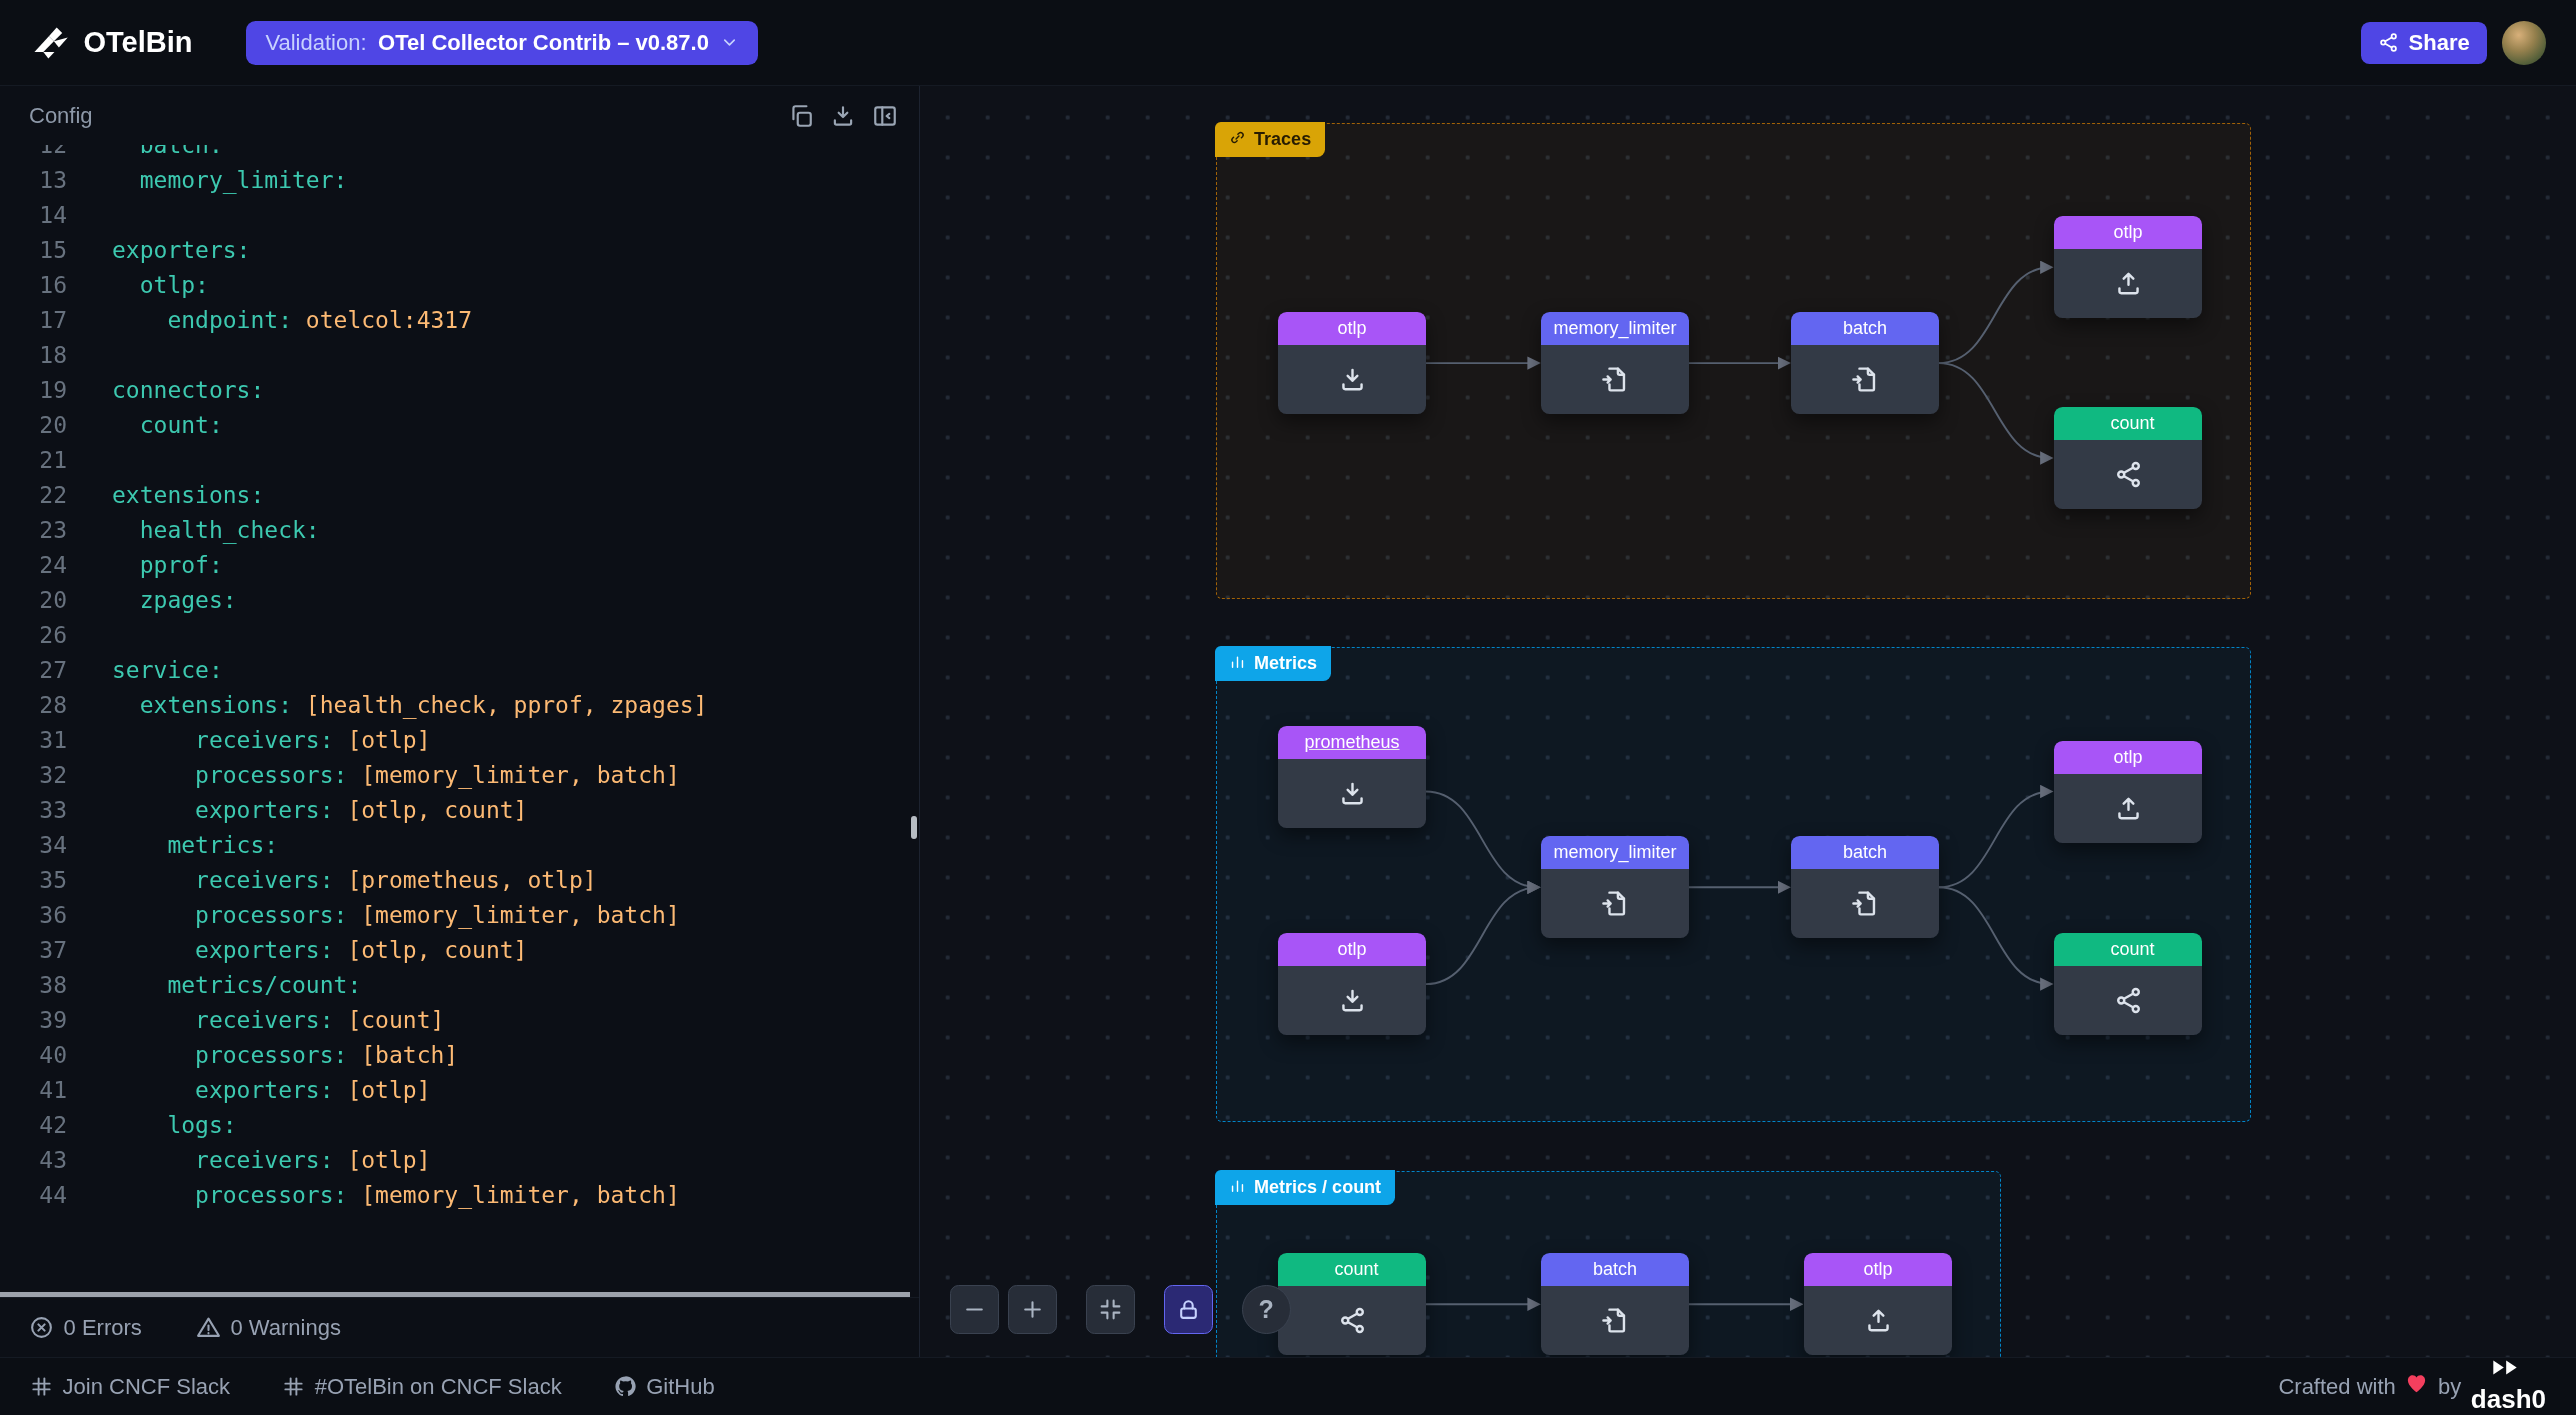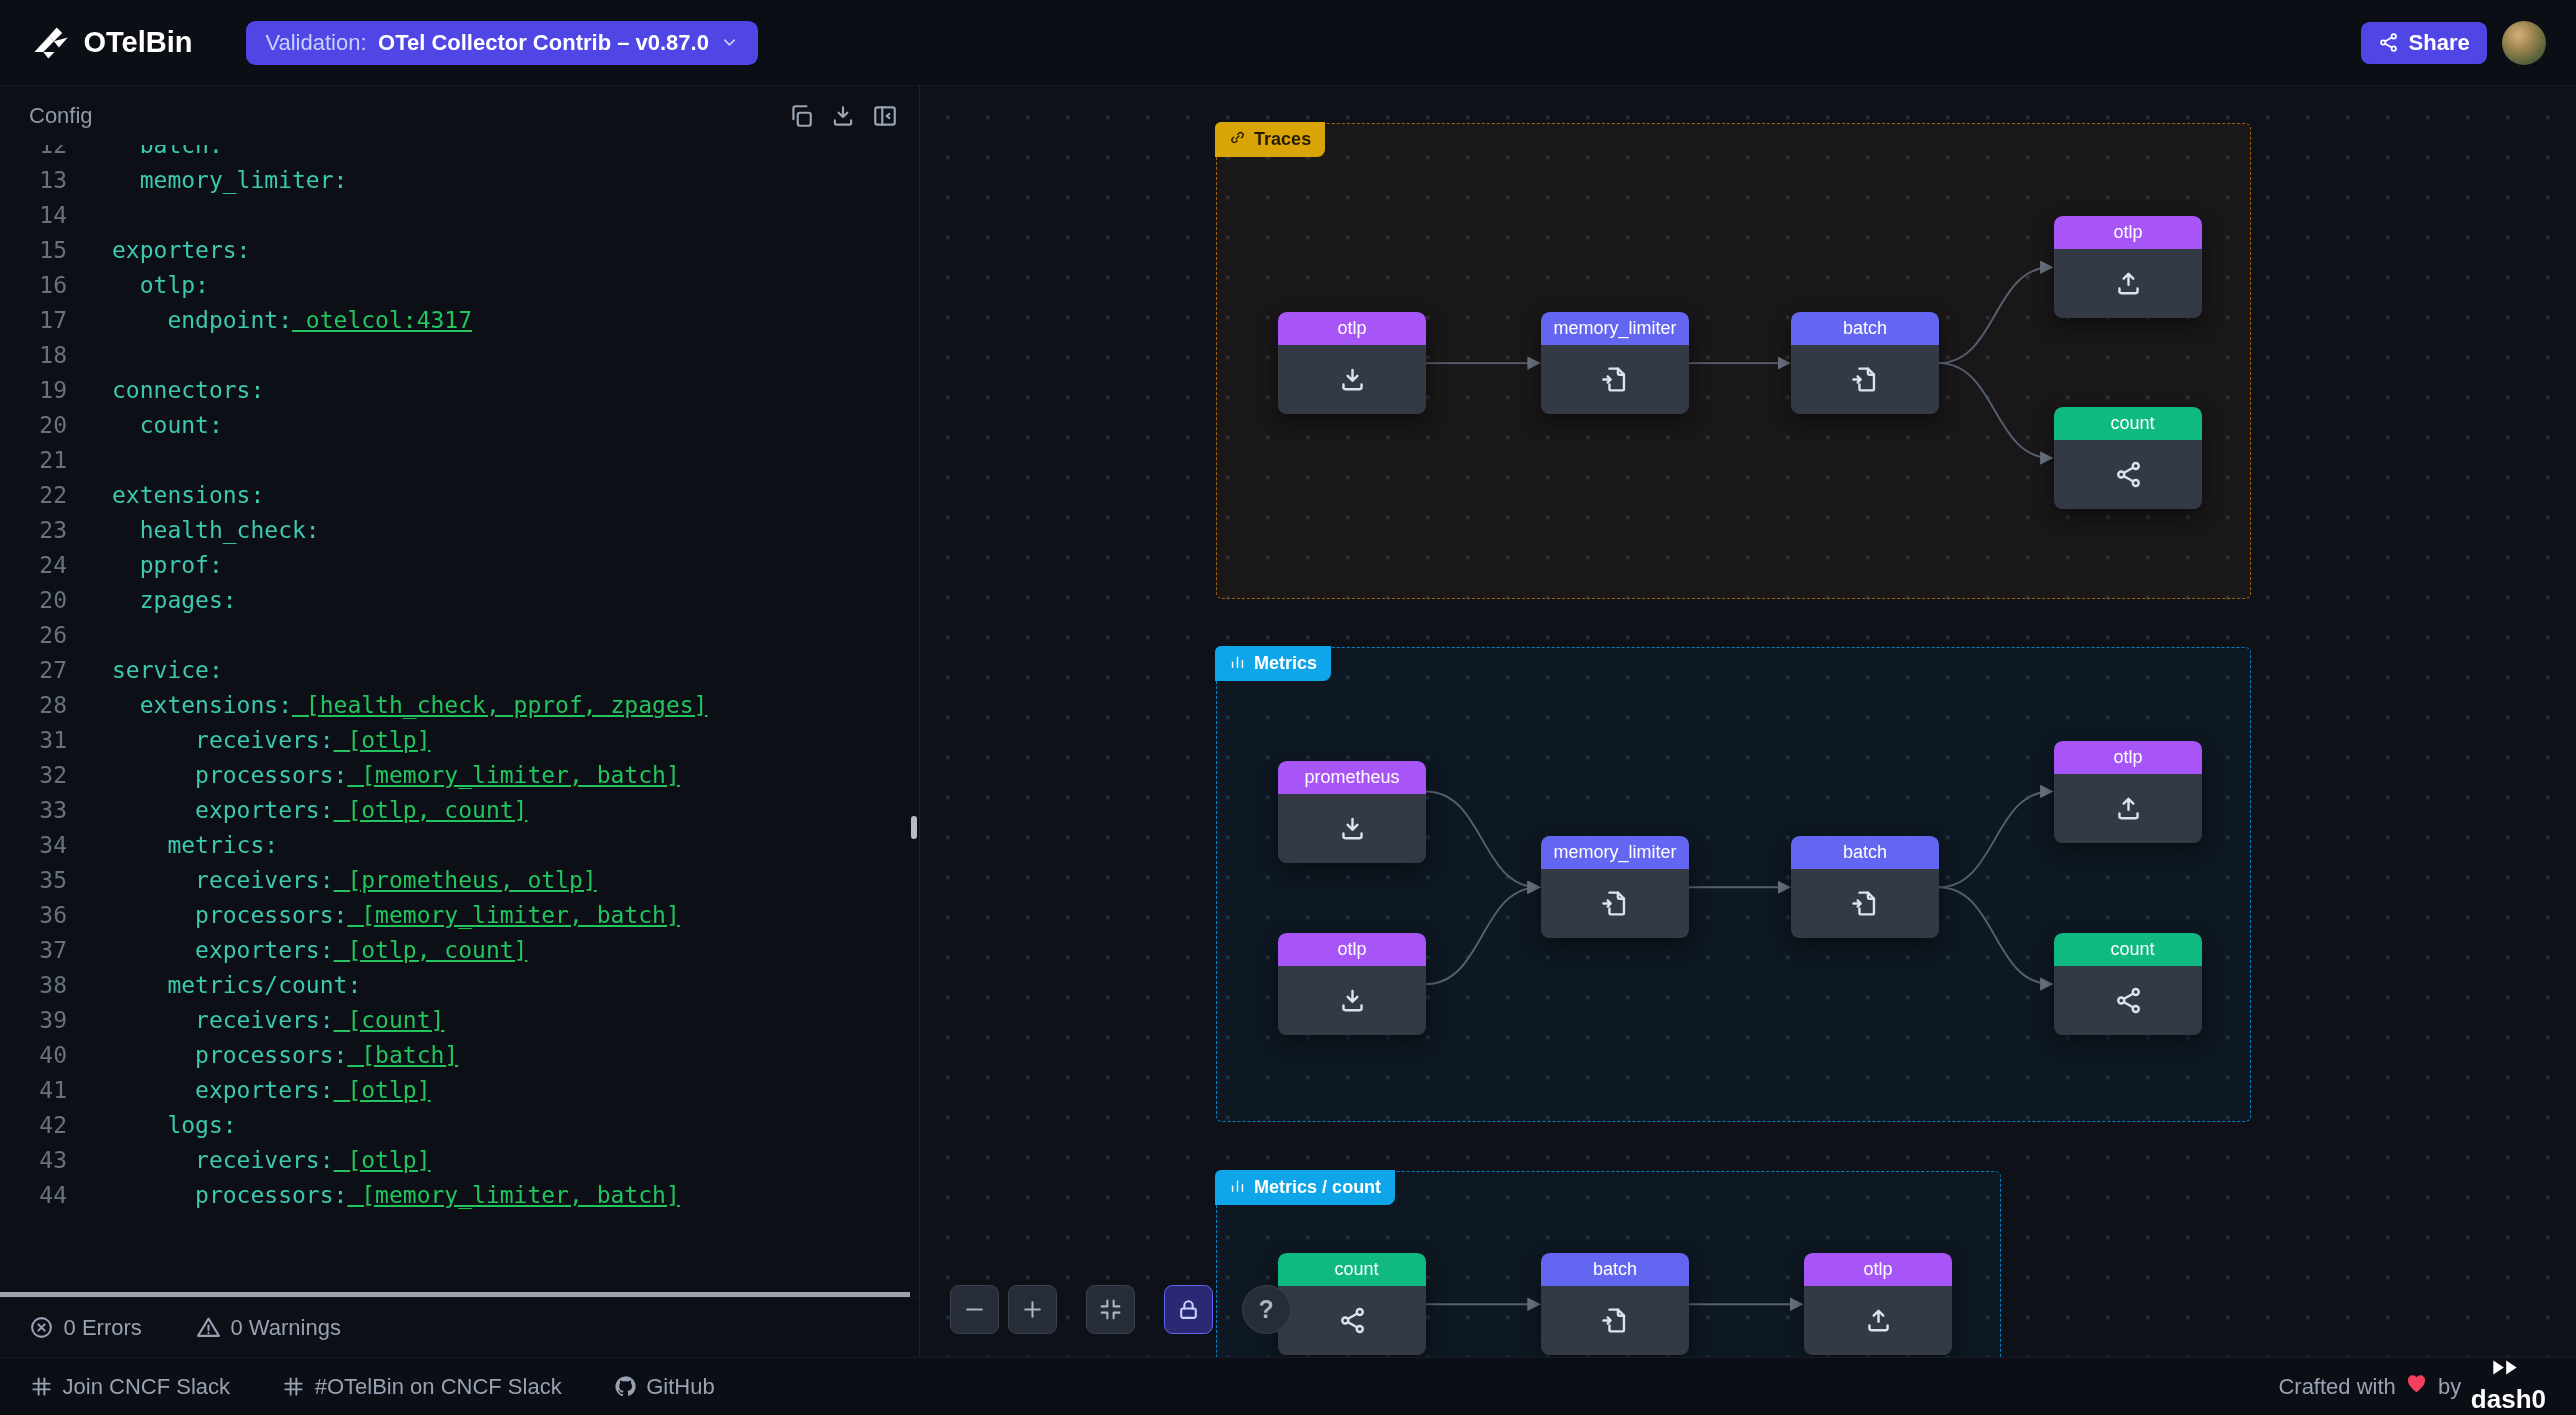--- a/index.html
+++ b/index.html
@@ -36,21 +36,21 @@
   .tb-btn { width:42px; height:42px; display:flex; align-items:center; justify-content:center;
             background:none; border:none; color:#9aa5b4; cursor:pointer; }
   .tb-btn svg { width:26px; height:26px; }
   .code-area { position:absolute; top:59px; left:0; right:0; bottom:60px; overflow:hidden;
                font-family:"DejaVu Sans Mono", monospace; font-size:23px; line-height:35px; }
   .code-scroll { margin-top:-17px; }
   .code-line { white-space:pre; height:35px; }
   .ln { display:inline-block; width:67px; text-align:right; color:#68727f; }
   .ct { padding-left:45px; }
   .sk { color:#3dc9b0; }
-  .sv { color:#22c55e;text-decoration:underline; }
+  .sv { color:#fdba74; }
   .hthumb { position:absolute; left:0; bottom:60px; width:910px; height:4.8px;
             background:rgba(226,232,240,.68); z-index:4; }
   .vthumb { position:absolute; right:1.9px; top:730px; width:5.8px; height:23px; border-radius:2.9px;
             background:rgba(226,232,240,.8); z-index:4; }
   .statusbar { position:absolute; left:0; right:0; bottom:0; height:60px; display:flex;
                align-items:center; gap:54px; padding:0 29px; color:#98a2b3; font-size:22px;
                background:#0c0f16; border-top:1.9px solid #151a23; }
   .sb-item { display:flex; align-items:center; gap:9.6px; }
   .sb-item svg { width:25px; height:25px; }
 
@@ -325,21 +325,21 @@
             <span class="nicon">
               <svg class="stroked" viewBox="0 0 24 24">
                 <circle cx="18" cy="5" r="2.5"></circle>
                 <circle cx="6" cy="12" r="2.5"></circle>
                 <circle cx="18" cy="19" r="2.5"></circle>
                 <path d="M8.3 10.6l7.4-4.2M8.3 13.4l7.4 4.2"></path>
               </svg>
             </span>
           </div>
         </div>
-        <div class="node" style="left: 358px; top: 675px;">
+        <div class="node" style="left: 358px; top: 640px; text-decoration: underline;">
           <div class="nhead h-purple">prometheus</div>
           <div class="nbody">
             <span class="nicon">
               <svg class="stroked" viewBox="0 0 24 24">
                 <path d="M12 4v9m0 0l-4-4m4 4l4-4"></path>
                 <path d="M4.5 16v2.5A1.5 1.5 0 0 0 6 20h12a1.5 1.5 0 0 0 1.5-1.5V16"></path>
               </svg>
             </span>
           </div>
         </div>

